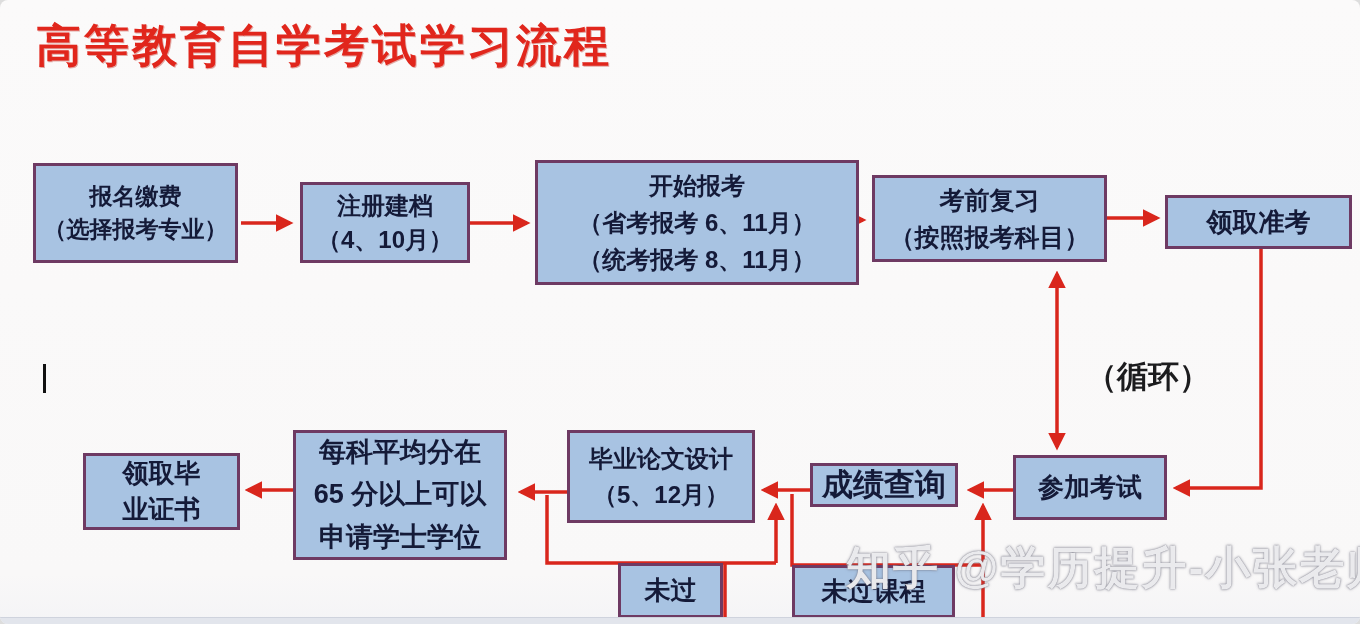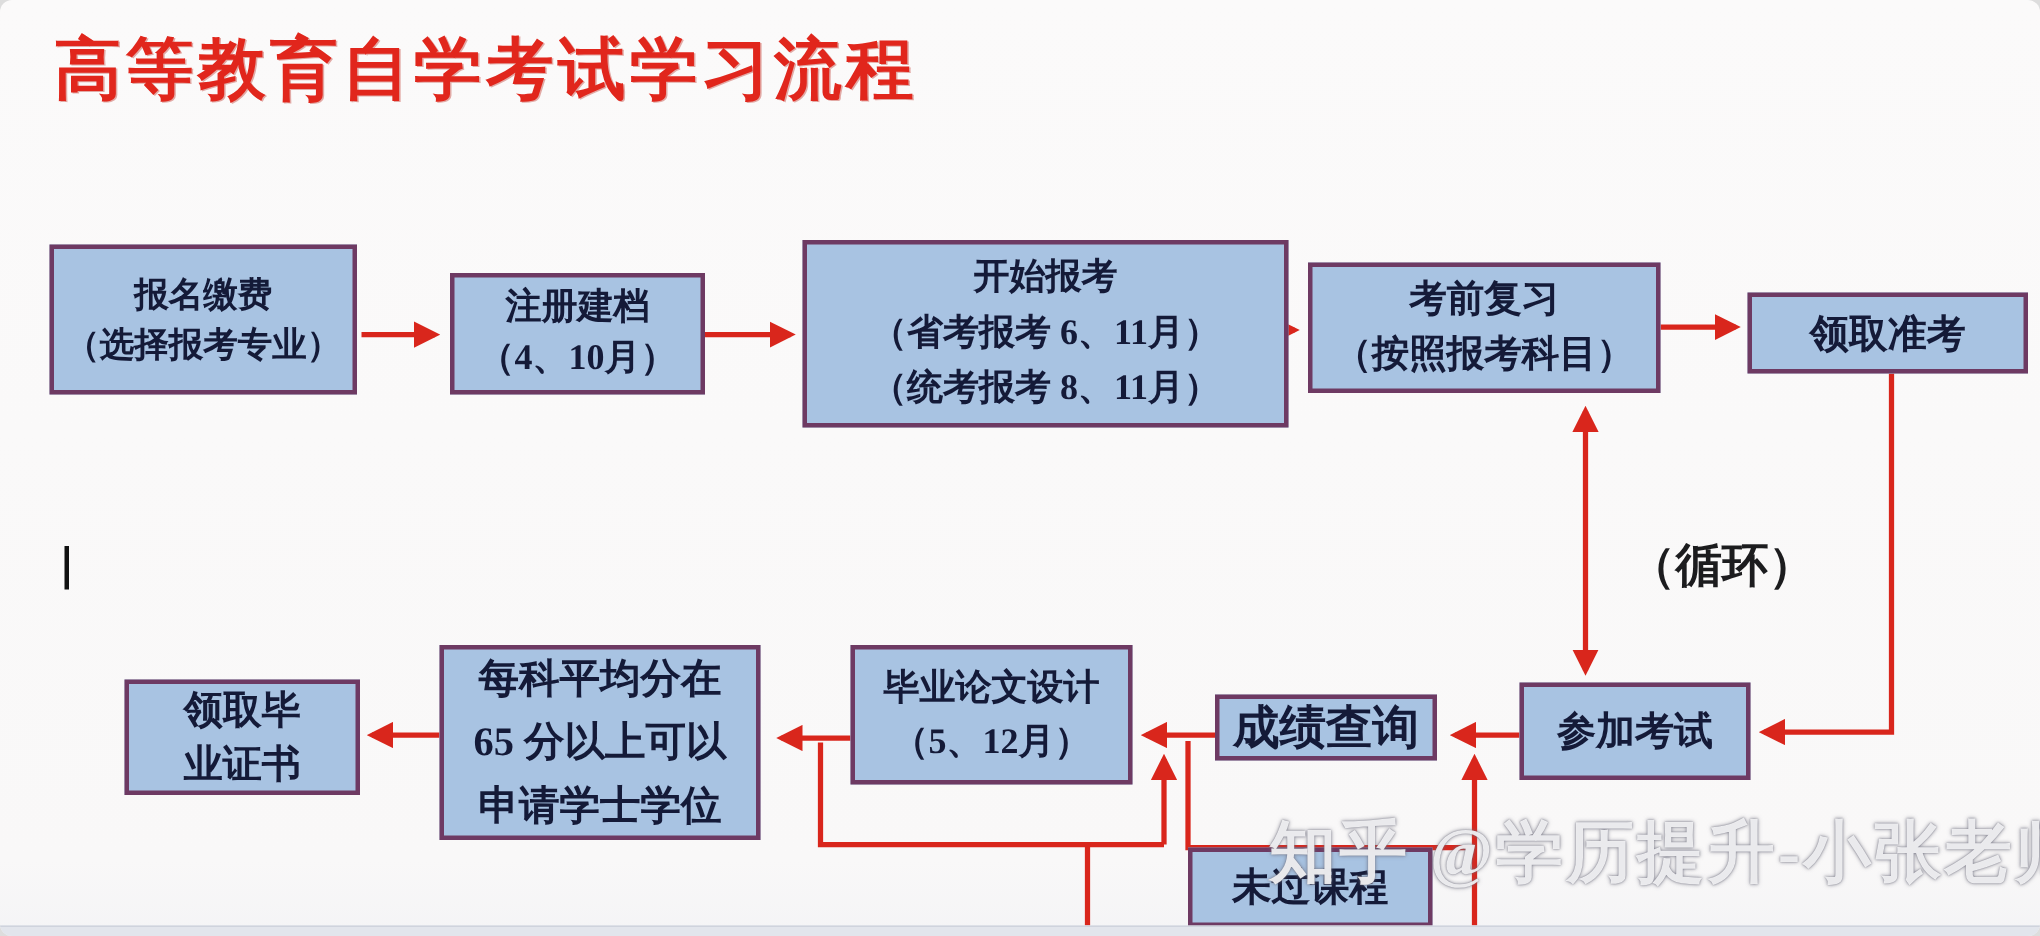--- a/index.html
+++ b/index.html
@@ -1,21 +1,21 @@
 <!DOCTYPE html>
 <html style="--title: #e1261c; --arrow: #d9261c; --box_fill: #a8c3e2; --box_border: #6e3a63;"><head>
 <meta charset="utf-8">
 <style>
   html,body{margin:0;padding:0;background:#ddd;}
   #stage{
     position:relative;
     width:1360px;height:624px;
     background:linear-gradient(180deg,#fbfafa 0%,#f9f8f8 92%,#f4f4f6 100%);
     overflow:hidden;
-    font-family:Liberation Serif, serif;
+    font-family:Liberation Sans, sans-serif;
     border-radius:8px;
   }
   #title{
     position:absolute;left:36px;top:16px;
     font-size:45px;font-weight:800;letter-spacing:3px;
     color:var(--title,#e1261c);
     text-shadow:1px 1px 0 rgba(180,20,10,.35);
     white-space:nowrap;
   }
   .node{
@@ -122,20 +122,23 @@
     <div class="ln">每科平均分在</div>
     <div class="ln">65 分以上可以</div>
     <div class="ln">申请学士学位</div>
   </div>
 
   <div class="node" style="left:83px;top:453px;width:157px;height:77px;font-size:26px;line-height:1.35;">
     <div class="ln">领取毕</div>
     <div class="ln">业证书</div>
   </div>
 
+  <div class="node" style="left:618px;top:563px;width:105px;height:55px;font-size:26px;">
+    <div class="ln">未过</div>
+  </div>
 
   <div class="node" style="left:792px;top:565px;width:163px;height:53px;font-size:26px;">
     <div class="ln">未过课程</div>
   </div>
 
   <div id="loop-label">（循环）</div>
 
   <div id="cursor-bar"></div>
 
   <div id="watermark">知乎 @学历提升-小张老师</div>

